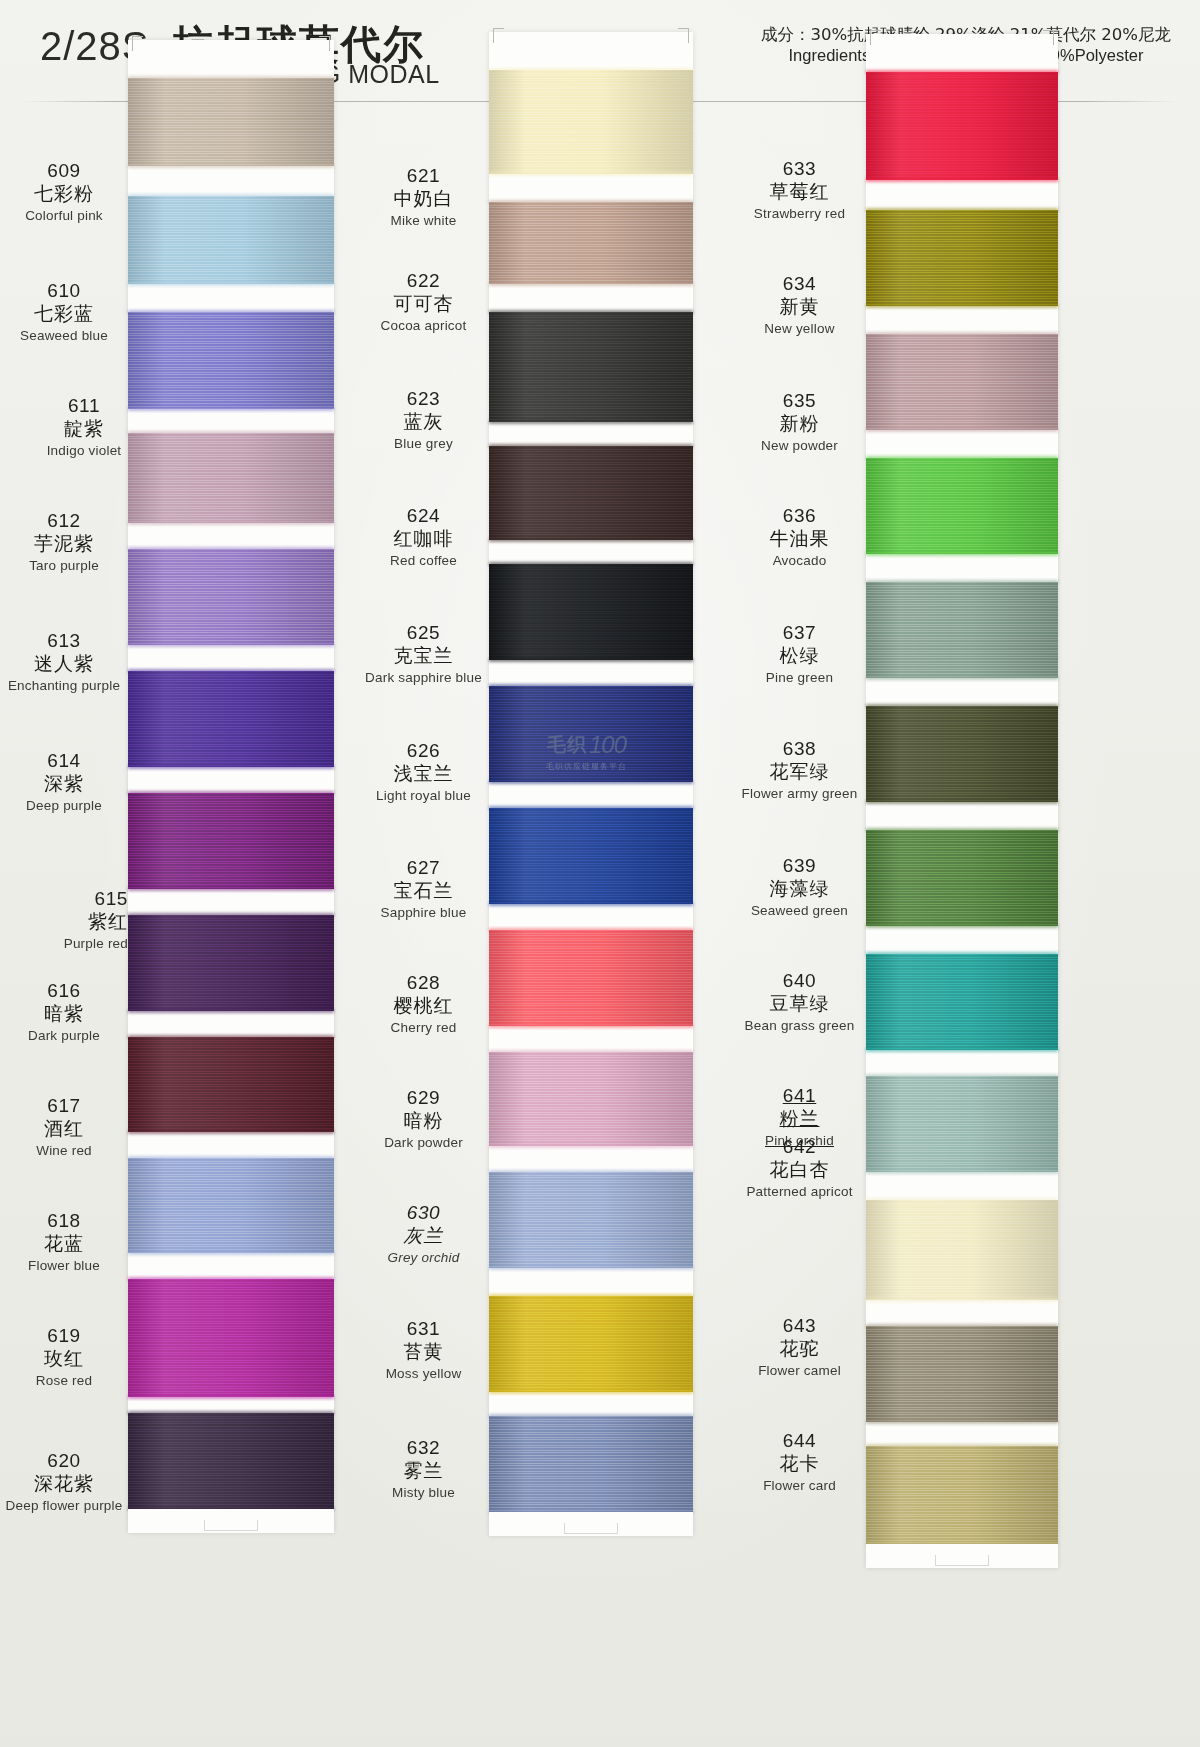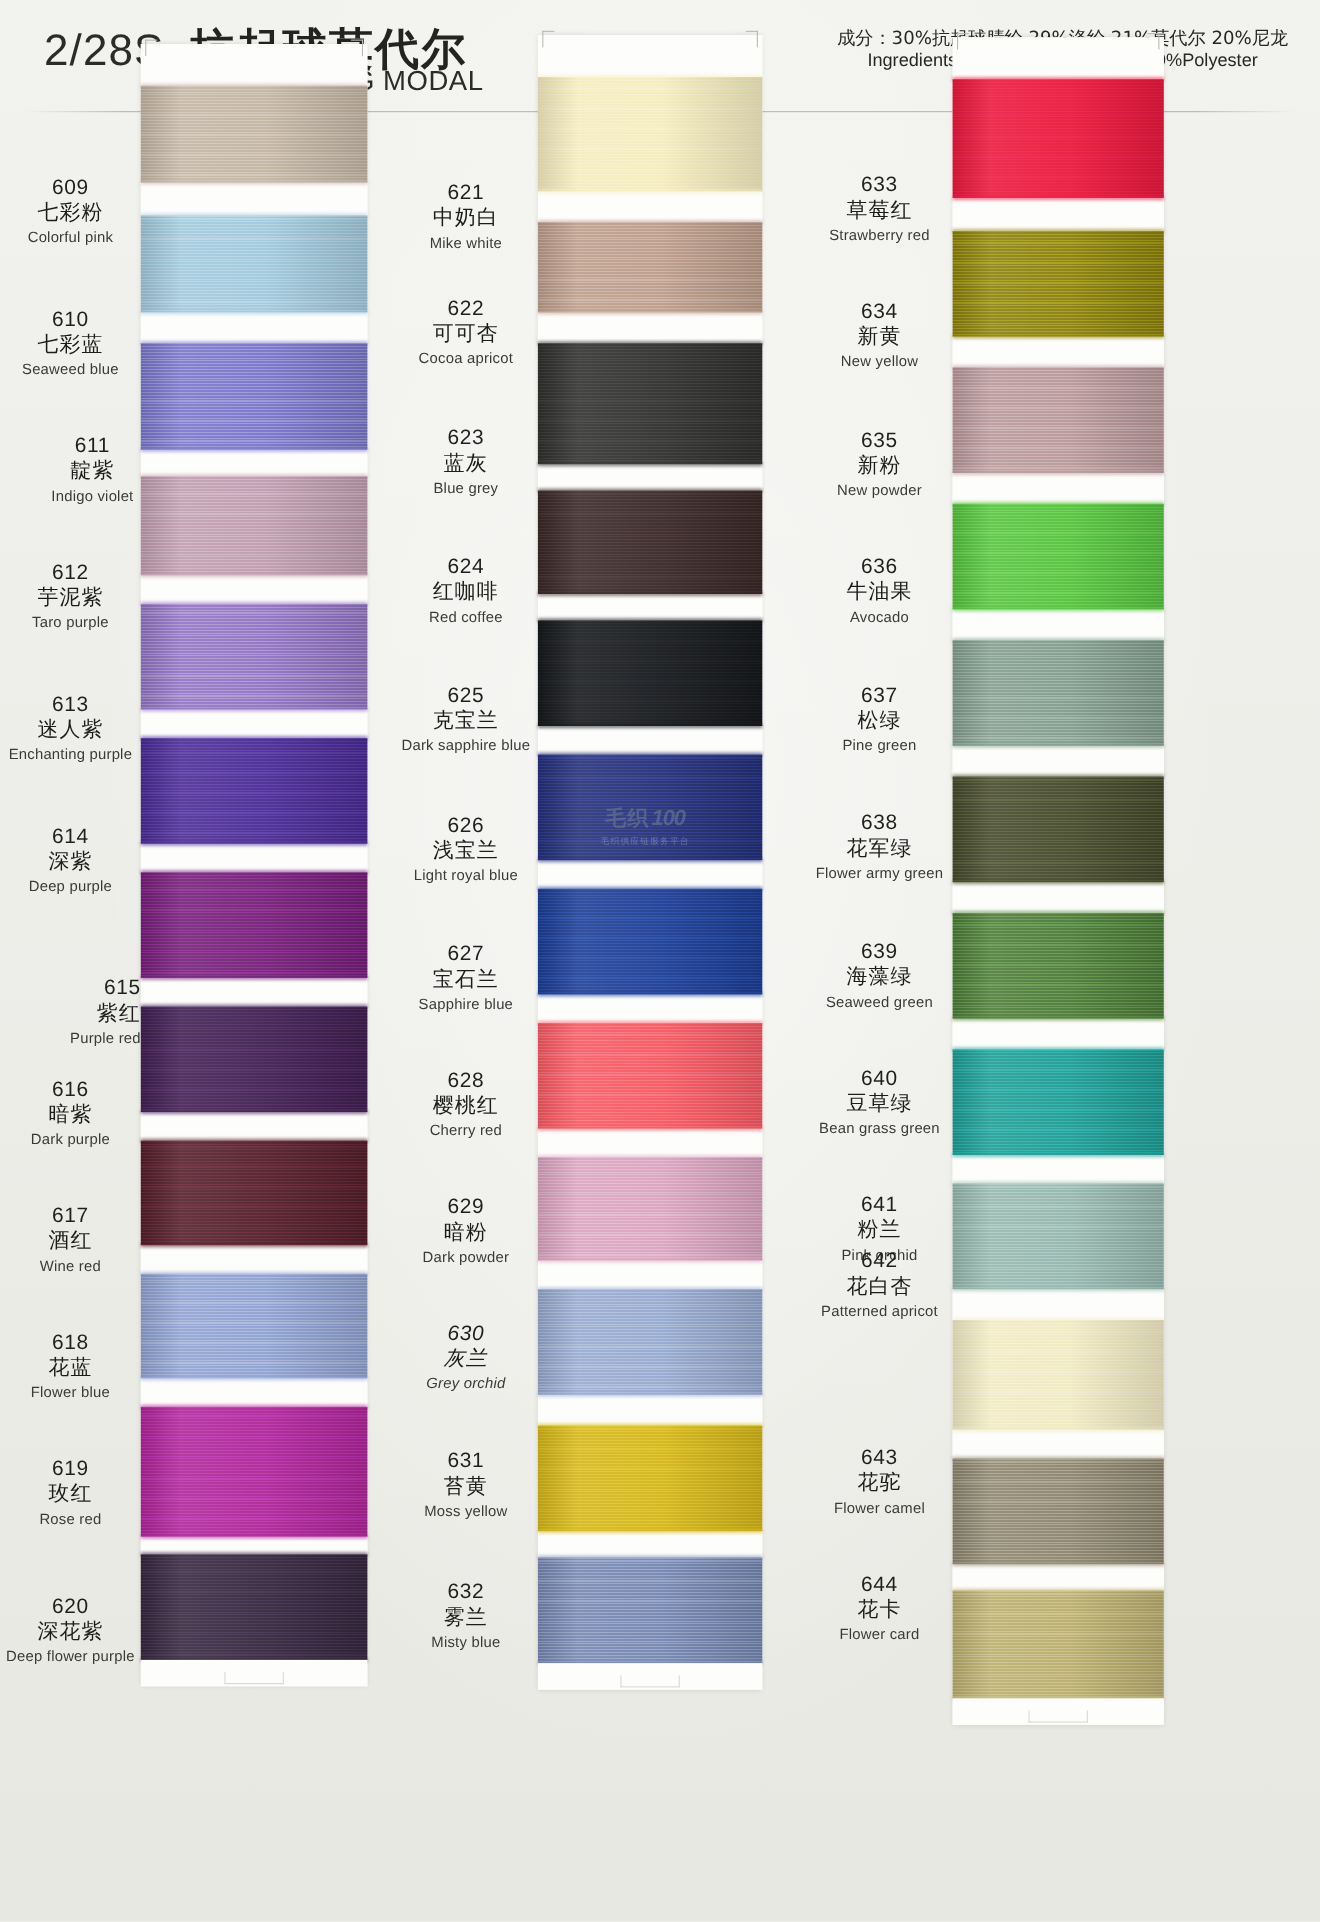--- a/index.html
+++ b/index.html
@@ -127,21 +127,21 @@
   .watermark{
     position:absolute;left:519px;top:731px;width:135px;height:48px;
     opacity:.62;
   }
   .wm-row{display:flex;align-items:center;justify-content:center;}
   .wm-cn{
     font-family:"DejaVu Sans","Liberation Sans",sans-serif;
     font-size:19px;font-weight:700;color:#6b7a90;letter-spacing:1px;
   }
   .wm-100{
-    font-size:20px;font-weight:700;font-style:italic;color:#6b7a90;
+    font-size:24px;font-weight:400;font-style:italic;color:#6b7a90;
     letter-spacing:-1px;margin-left:2px;
   }
   .wm-sub{
     text-align:center;font-size:8px;color:#8b96a6;letter-spacing:1px;margin-top:2px;
     font-family:"DejaVu Sans","Liberation Sans",sans-serif;
   }
 </style>
 </head>
 <body>
 
@@ -599,21 +599,21 @@
     <div class="lab" style="top: 745px;">
       <div class="num">639</div>
       <div class="cn">海藻绿</div>
       <div class="en">Seaweed green</div>
     </div>
     <div class="lab" style="top: 860px;">
       <div class="num">640</div>
       <div class="cn">豆草绿</div>
       <div class="en">Bean grass green</div>
     </div>
-    <div class="lab" style="top: 975px;">
+    <div class="lab" style="top: 975px; text-decoration: underline;">
       <div class="num">641</div>
       <div class="cn">粉兰</div>
       <div class="en">Pink orchid</div>
     </div>
     <div class="lab" style="top: 1026px;">
       <div class="num">642</div>
       <div class="cn">花白杏</div>
       <div class="en">Patterned apricot</div>
     </div>
     <div class="lab" style="top: 1205px;">

